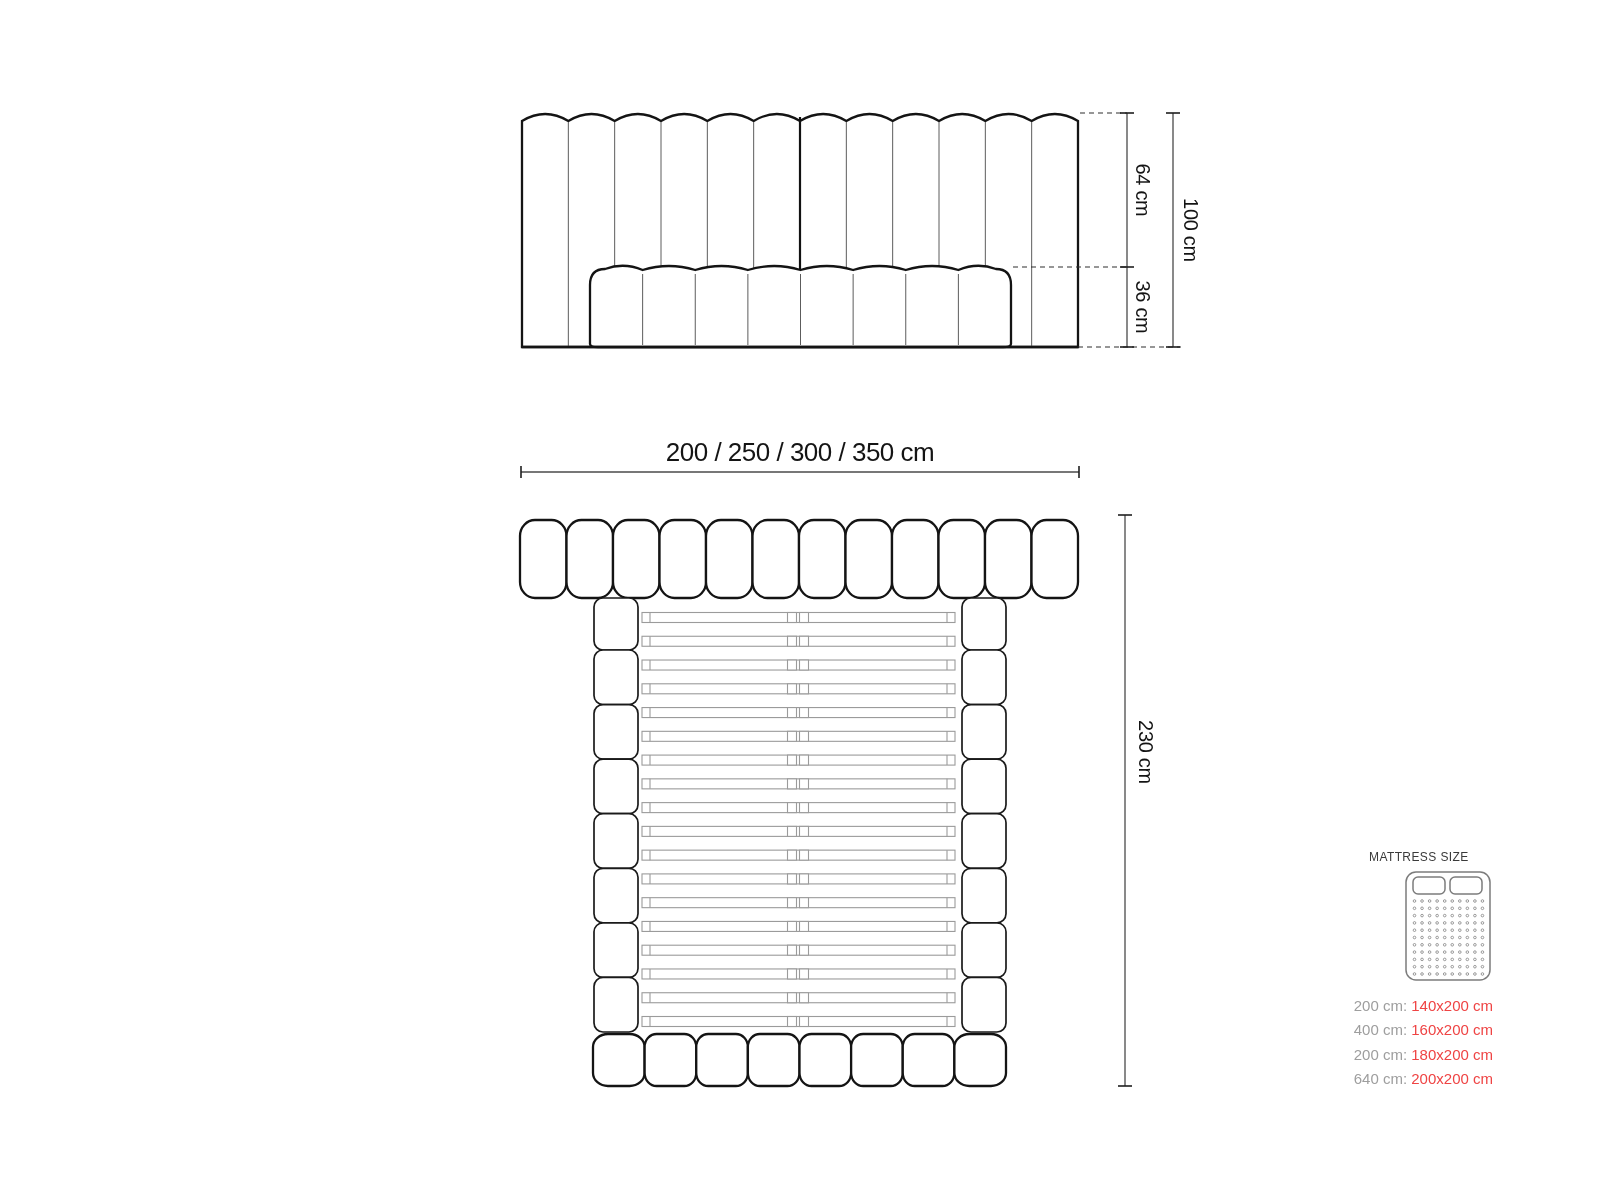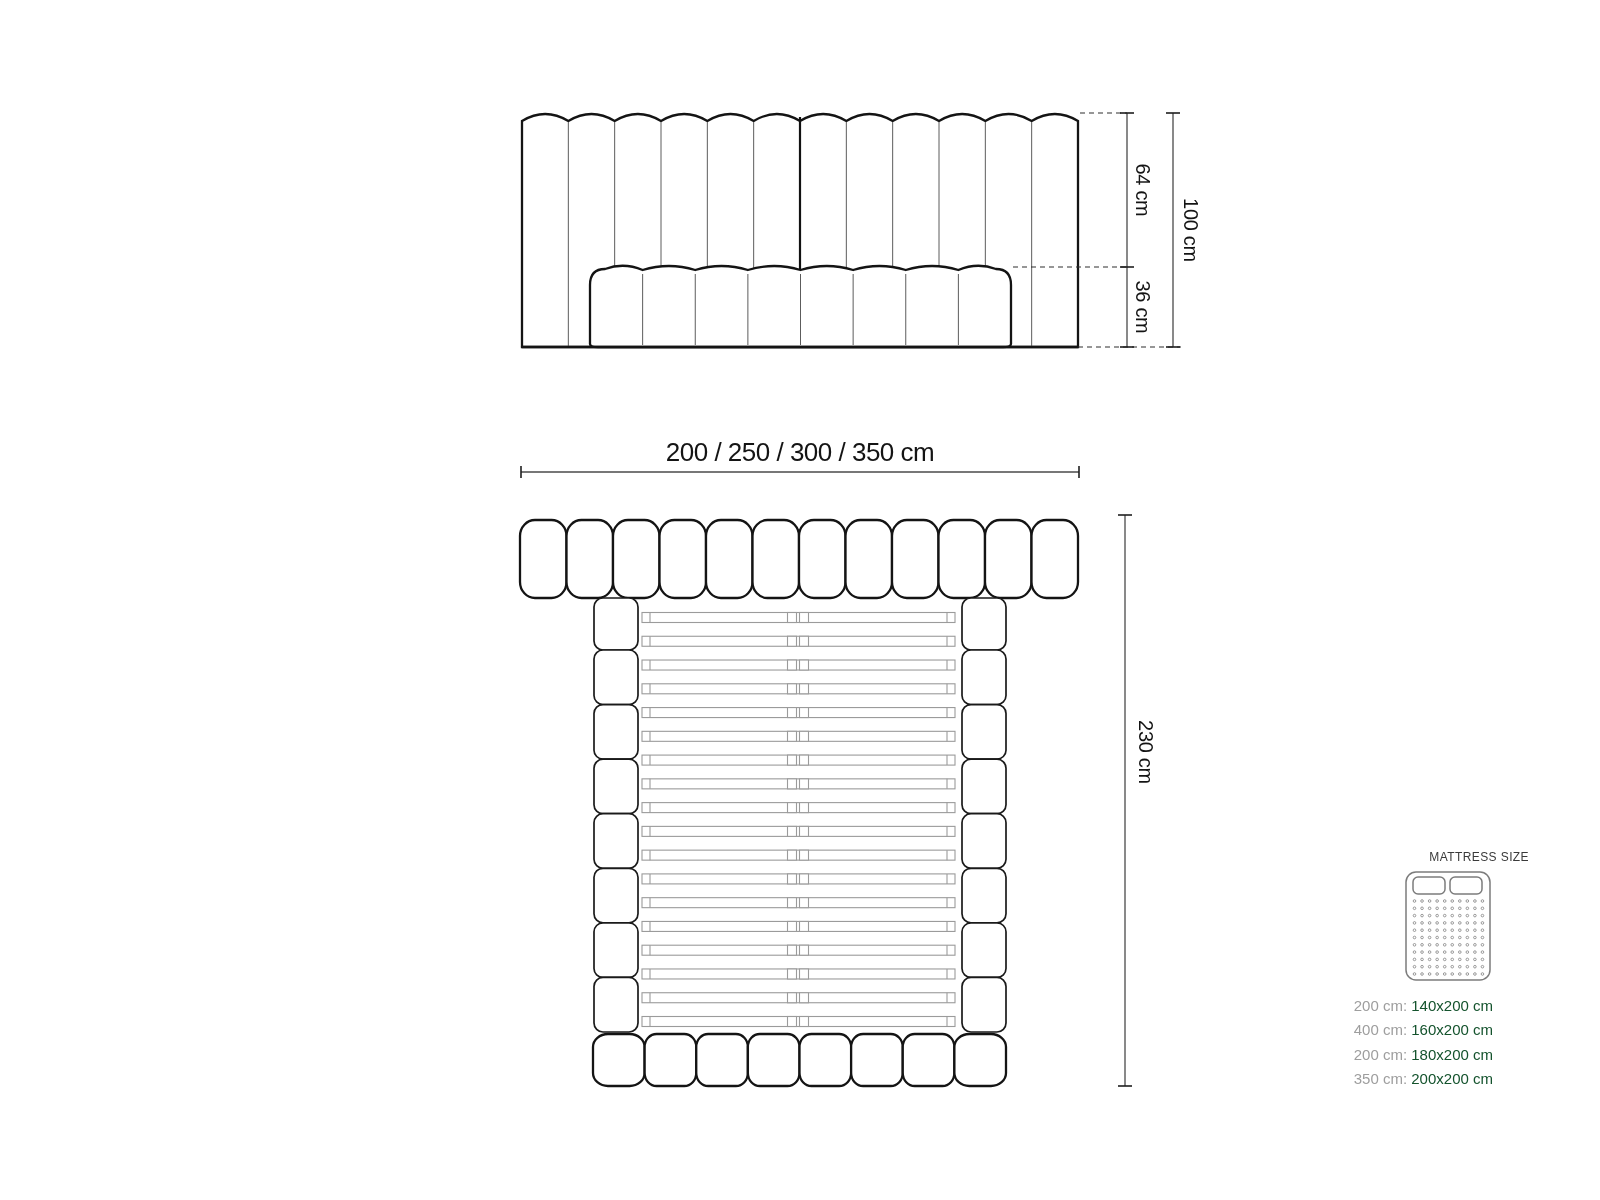--- a/index.html
+++ b/index.html
@@ -15,26 +15,26 @@
   .slat{stroke:#9b9b9b;stroke-width:1.1;fill:#fff;}
   .slatline{stroke:#9b9b9b;stroke-width:1.1;}
   .dash{stroke:#2e2e2e;stroke-width:1.2;stroke-dasharray:5 4;fill:none;}
   .dim{stroke:#4a4a4a;stroke-width:1.3;}
   .tick{stroke:#1f1f1f;stroke-width:1.6;}
   .dimtext{font-family:"Liberation Sans",sans-serif;font-size:20px;fill:#141414;letter-spacing:-0.3px;}
   .bigdim{font-family:"Liberation Sans",sans-serif;font-size:26px;fill:#141414;letter-spacing:-0.5px;}
   .icon{stroke:#7c7c7c;stroke-width:1.5;fill:#fff;}
   .dot{stroke:#8d8d8d;stroke-width:0.9;fill:#fff;}
   
-  .legend-title{position:absolute;left:1369px;top:850px;width:160px;text-align:right;
+  .legend-title{position:absolute;left:1369px;top:850px;width:160px;text-align:left;
     font-size:12px;letter-spacing:0.4px;color:#3a3a3a;}
   .legend-rows{position:absolute;left:1323px;top:994px;width:170px;text-align:right;
     font-size:15px;line-height:24.3px;white-space:nowrap;}
   .legend-rows .pfx{color:#9e9e9e;margin-top:36px;}
-  .legend-rows .val{color:#14532d;}
+  .legend-rows .val{color:#ef4444;}
 </style>
 </head>
 <body>
 
 <div class="stage">
 
   <svg width="1600" height="1200" viewBox="0 0 1600 1200">
 
     <g id="front-view">
         <path d="M 522 347 L 522 121 Q 545.1666666666666 107 568.3333333333334 121 Q 591.5 107 614.6666666666666 121 Q 637.8333333333333 107 661 121 Q 684.1666666666666 107 707.3333333333334 121 Q 730.5 107 753.6666666666667 121 Q 776.8333333333334 107 800 121 Q 823.1666666666666 107 846.3333333333334 121 Q 869.5 107 892.6666666666667 121 Q 915.8333333333334 107 939 121 Q 962.1666666666666 107 985.3333333333334 121 Q 1008.5 107 1031.6666666666667 121 Q 1054.8333333333335 107 1078 121 L 1078 347 Z" class="outline2 fillw"></path>
@@ -371,15 +371,15 @@
         <circle cx="68.9" cy="102" r="1.3" class="dot"></circle>
         <circle cx="76.45" cy="102" r="1.3" class="dot"></circle>
       </g>
   </svg>
 
   <div class="legend-title">MATTRESS SIZE</div>
   <div class="legend-rows" id="legend-rows">
       <div><span class="pfx">200 cm: </span><span class="val">140x200 cm</span></div>
       <div><span class="pfx">400 cm: </span><span class="val">160x200 cm</span></div>
       <div><span class="pfx">200 cm: </span><span class="val">180x200 cm</span></div>
-      <div><span class="pfx">350 cm: </span><span class="val">200x200 cm</span></div>
+      <div><span class="pfx">640 cm: </span><span class="val">200x200 cm</span></div>
     </div>
 </div>
 
 </body></html>

